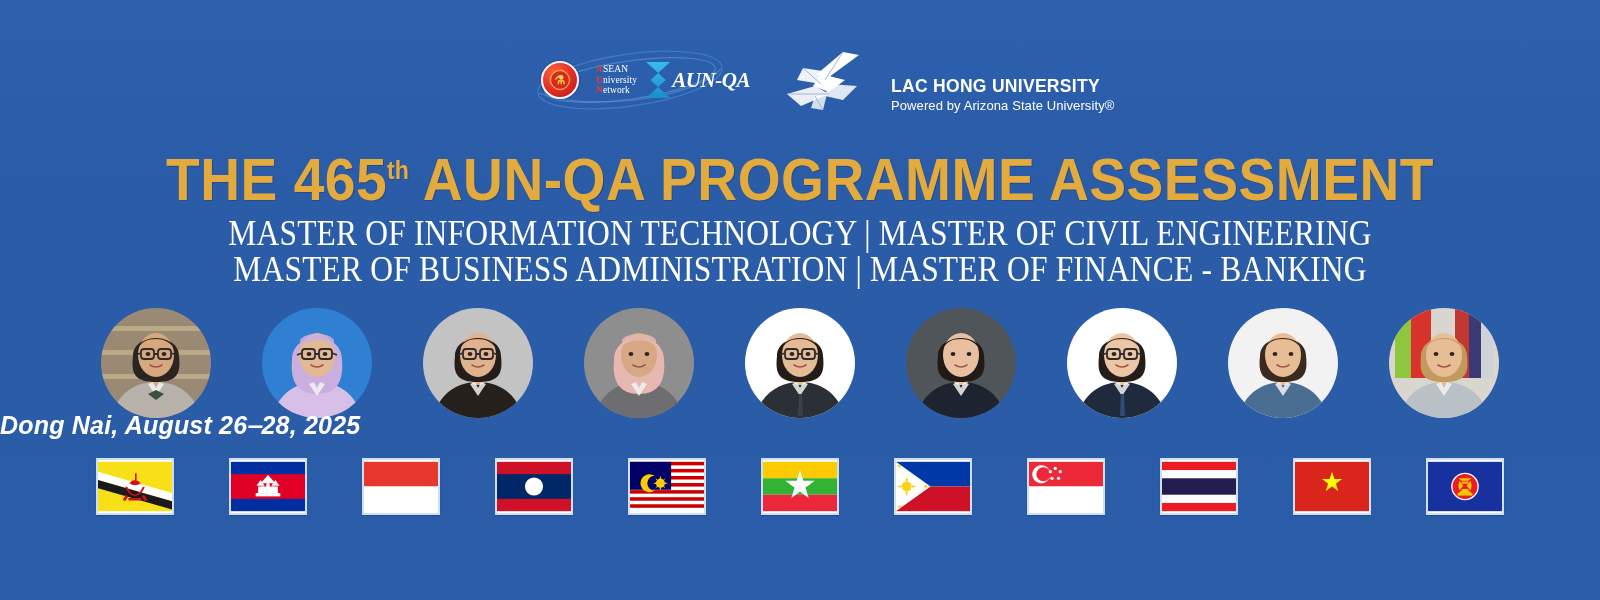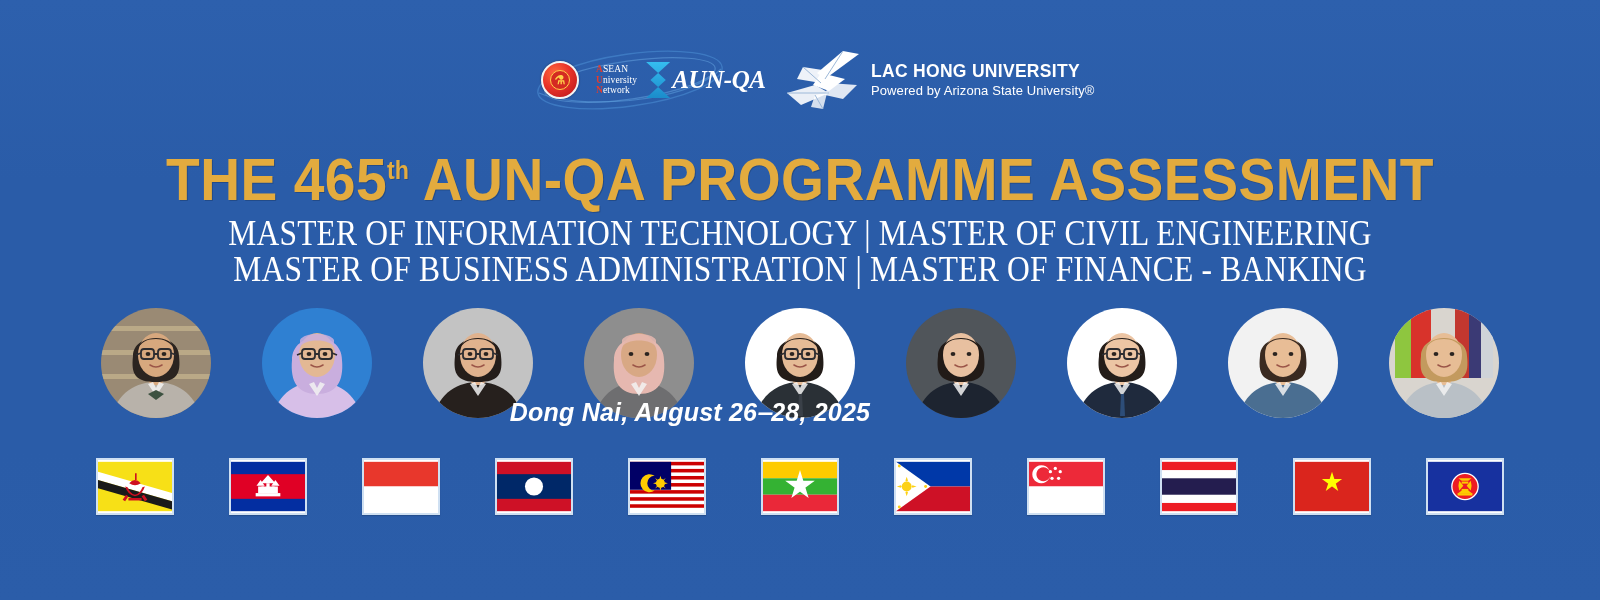--- a/index.html
+++ b/index.html
@@ -107,34 +107,34 @@
     height: 36px;
     background: linear-gradient(180deg,#35bdf0 0%, #1b8ccb 100%);
     clip-path: polygon(0 0, 100% 0, 18% 50%, 100% 100%, 0 100%, 82% 50%);
     transform: scaleX(1);
   }
   .aunqa-text {
     margin-left: 2px;
     font-family: "Liberation Serif", serif;
     font-style: italic;
     font-weight: bold;
-    font-size: 25px;
+    font-size: 21px;
     color: #ffffff;
     letter-spacing: -0.4px;
     white-space: nowrap;
   }
 
   
   .lhu-logo {
     position: relative;
     width: 280px;
     height: 64px;
     display: flex;
-    align-items: center;
-    gap: 0;
+    align-items: flex-end;
+    gap: 20px;
   }
   .lhu-bird { width: 86px; height: 62px; flex: none; }
   .lhu-text { color: #fff; line-height: 1; }
   .lhu-name {
     font-family: "Liberation Sans", sans-serif;
     font-weight: bold;
     font-size: 17.5px;
     letter-spacing: 0.3px;
     white-space: nowrap;
   }
@@ -204,24 +204,24 @@
     border-radius: 50%;
     overflow: hidden;
     position: relative;
     flex: none;
   }
   .portrait svg { display: block; width: 110px; height: 110px; }
 
   
   .date-line {
     position: absolute;
-    top: 398px;
+    top: 411px;
     left: 0;
     width: 1380px;
-    text-align: center;
+    text-align: left;
     color: #ffffff;
     font-family: "Liberation Sans", sans-serif;
     font-weight: bold;
     font-style: italic;
     font-size: 25px;
     letter-spacing: 0.2px;
     white-space: nowrap;
     z-index: 5;
   }
 

